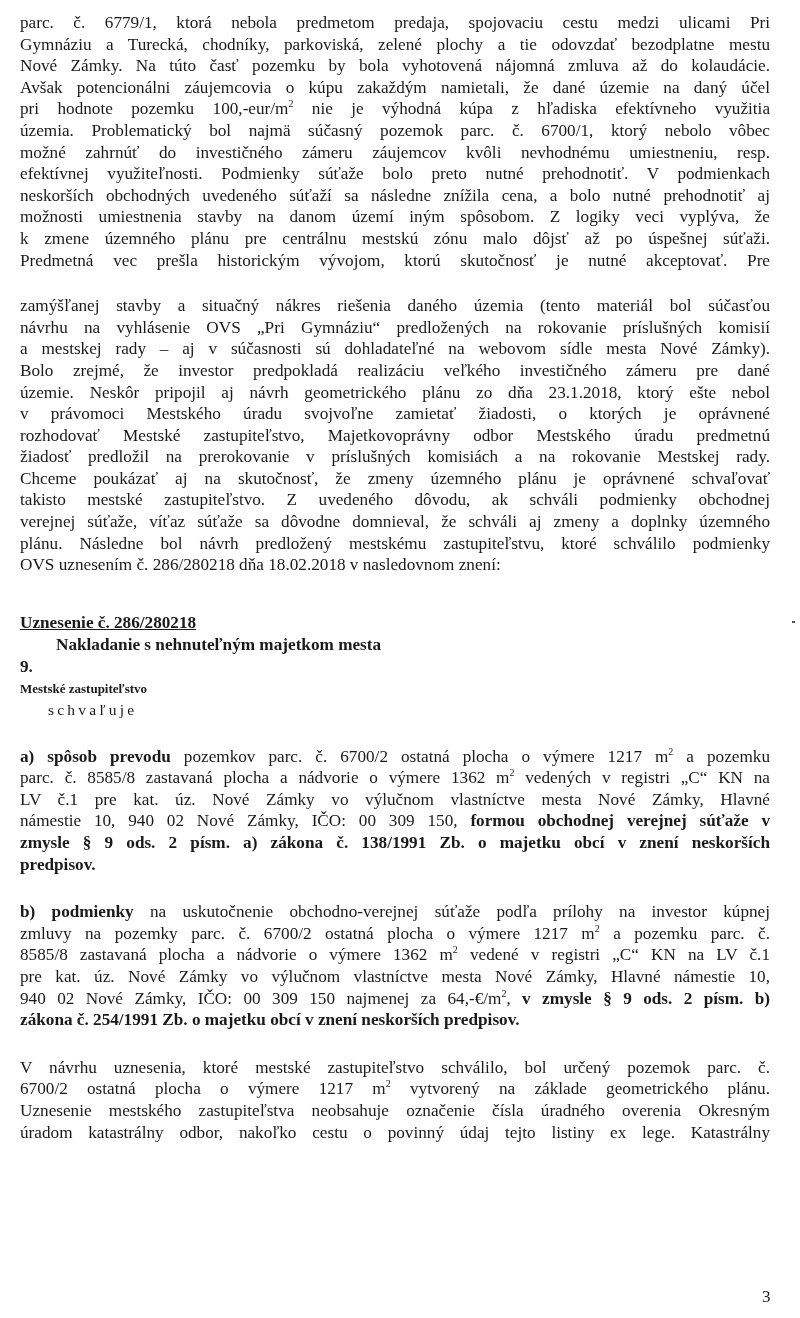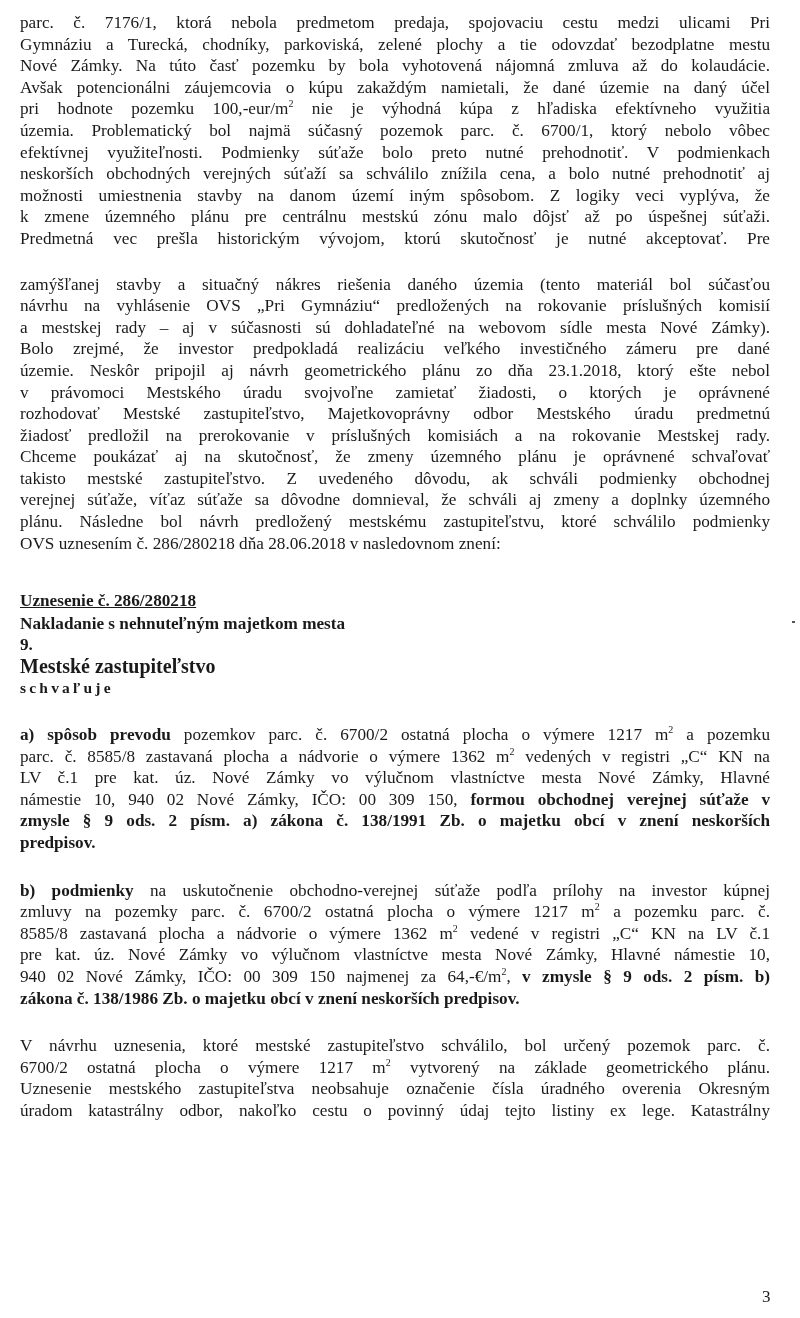--- a/index.html
+++ b/index.html
@@ -8,69 +8,70 @@
     position: absolute; left: 20px; top: 3px; width: 750px;
     font-family: "Liberation Serif", serif; font-size: 17.2px; line-height: 21.6px;
     color: #1a1a1a; text-align: justify;
   }
   .page p { margin: 0; }
   .line { display: block; text-align: justify; text-align-last: justify; white-space: nowrap; height: 21.6px; }
   .line.last { text-align-last: left; }
   .gap { height: 21.6px; }
   .heading-u { font-weight: bold; text-decoration: underline; display:block; height: 21.6px; }
   .heading-b { font-weight: bold; display:block; height: 21.6px; }
-  .heading-sm { font-weight: bold; font-size: 20px; display:block; height: 21px; }
-  .spaced { font-weight: bold; font-size: 15.5px; letter-spacing: 3.2px; display:block; height: 21px; }
+  .heading-sm { font-weight: bold; font-size: 13px; display:block; height: 21px; }
+  .spaced { font-weight: normal; font-size: 15.5px; letter-spacing: 3.2px; display:block; height: 21px; margin-left: 28px; }
   b { font-weight: bold; }
   sup { font-size: 10px; vertical-align: 7px; line-height: 0; }
   .page-number { position: absolute; left: 762px; top: 1287px; font-family: "Liberation Serif", serif; font-size: 17px; color: #1a1a1a; }
   .margin-mark { position: absolute; left: 792px; top: 621px; width: 3px; height: 2px; background: #555; }
 </style>
 </head>
 <body>
 
 <div class="page">
 
   <p style="margin-top:9px;">
-    <span class="line">parc. č. 7176/1, ktorá nebola predmetom predaja, spojovaciu cestu medzi ulicami Pri</span>
+    <span class="line">parc. č. 6779/1, ktorá nebola predmetom predaja, spojovaciu cestu medzi ulicami Pri</span>
     <span class="line">Gymnáziu a Turecká, chodníky, parkoviská, zelené plochy a tie odovzdať bezodplatne mestu</span>
     <span class="line">Nové Zámky.  Na túto časť pozemku by bola vyhotovená nájomná zmluva až do kolaudácie.</span>
     <span class="line">Avšak potencionálni záujemcovia o kúpu zakaždým namietali, že dané územie na daný účel</span>
     <span class="line"><span>pri hodnote pozemku 100,-eur/m</span><sup>2</sup><span> nie je výhodná kúpa z hľadiska efektívneho využitia</span></span>
     <span class="line">územia. Problematický bol najmä súčasný pozemok parc. č. 6700/1, ktorý nebolo vôbec</span>
+    <span class="line">možné zahrnúť do investičného zámeru záujemcov kvôli nevhodnému umiestneniu, resp.</span>
     <span class="line">efektívnej využiteľnosti. Podmienky súťaže bolo preto nutné prehodnotiť. V podmienkach</span>
-    <span class="line">neskorších obchodných verejných súťaží sa schválilo znížila cena, a bolo nutné prehodnotiť aj</span>
+    <span class="line">neskorších obchodných uvedeného súťaží sa následne znížila cena, a bolo nutné prehodnotiť aj</span>
     <span class="line">možnosti umiestnenia stavby na danom území iným spôsobom. Z logiky veci vyplýva, že</span>
     <span class="line">k zmene územného plánu pre centrálnu mestskú zónu malo dôjsť až po úspešnej súťaži.</span>
     <span class="line">Predmetná vec prešla historickým vývojom, ktorú skutočnosť je nutné akceptovať. Pre</span>
   </p>
 
   <div class="gap" style="height:24px;"></div>
 
   <p>
     <span class="line">zamýšľanej stavby a situačný nákres riešenia daného územia (tento materiál bol súčasťou</span>
     <span class="line">návrhu na vyhlásenie OVS „Pri Gymnáziu“ predložených na rokovanie príslušných komisií</span>
     <span class="line">a mestskej rady – aj v súčasnosti sú dohladateľné na webovom sídle mesta Nové Zámky).</span>
     <span class="line">Bolo zrejmé, že investor predpokladá realizáciu veľkého investičného zámeru pre dané</span>
     <span class="line">územie. Neskôr pripojil aj návrh geometrického plánu zo dňa 23.1.2018, ktorý ešte nebol</span>
     <span class="line">v právomoci Mestského úradu svojvoľne zamietať žiadosti, o ktorých je oprávnené</span>
     <span class="line">rozhodovať Mestské zastupiteľstvo, Majetkovoprávny odbor Mestského úradu predmetnú</span>
     <span class="line">žiadosť predložil na prerokovanie v príslušných komisiách a na rokovanie Mestskej rady.</span>
     <span class="line">Chceme poukázať aj na skutočnosť, že zmeny územného plánu je oprávnené schvaľovať</span>
     <span class="line">takisto mestské zastupiteľstvo. Z uvedeného dôvodu, ak schváli podmienky obchodnej</span>
     <span class="line">verejnej súťaže, víťaz súťaže sa dôvodne domnieval, že schváli aj zmeny a doplnky územného</span>
     <span class="line">plánu. Následne bol návrh predložený mestskému zastupiteľstvu, ktoré schválilo podmienky</span>
-    <span class="line last">OVS uznesením č. 286/280218 dňa 28.06.2018 v nasledovnom znení:</span>
+    <span class="line last">OVS uznesením č. 286/280218 dňa 18.02.2018 v nasledovnom znení:</span>
   </p>
 
   <div class="gap" style="height:36px;"></div>
 
   <div>
     <span class="heading-u">Uznesenie č. 286/280218</span>
-    <span class="heading-b" style="margin-top:1px;">Nakladanie s nehnuteľným majetkom mesta</span>
+    <span class="heading-b" style="margin-top:1px;margin-left:36px;">Nakladanie s nehnuteľným majetkom mesta</span>
     <span class="heading-b">9.</span>
     <span class="heading-sm">Mestské zastupiteľstvo</span>
     <span class="spaced">schvaľuje</span>
   </div>
 
   <div class="gap" style="height:26px;"></div>
 
   <p>
     <span class="line"><b>a) spôsob prevodu</b><span> pozemkov parc. č. 6700/2 ostatná plocha o výmere 1217 m</span><sup>2</sup><span> a pozemku</span></span>
     <span class="line"><span>parc. č. 8585/8 zastavaná plocha a nádvorie o výmere 1362 m</span><sup>2</sup><span> vedených v registri „C“ KN na</span></span>
@@ -81,21 +82,21 @@
   </p>
 
   <div class="gap" style="height:26px;"></div>
 
   <p>
     <span class="line"><b>b) podmienky</b><span> na uskutočnenie obchodno-verejnej súťaže podľa prílohy na investor kúpnej</span></span>
     <span class="line"><span>zmluvy na pozemky parc. č. 6700/2  ostatná plocha o výmere 1217 m</span><sup>2</sup><span> a pozemku parc. č.</span></span>
     <span class="line"><span>8585/8 zastavaná plocha a nádvorie o výmere 1362 m</span><sup>2</sup><span> vedené v registri „C“ KN na LV č.1</span></span>
     <span class="line">pre kat. úz. Nové Zámky  vo výlučnom vlastníctve mesta Nové Zámky, Hlavné námestie 10,</span>
     <span class="line"><span>940 02 Nové Zámky, IČO: 00 309 150 najmenej za 64,-€/m</span><sup>2</sup><span>, </span><b>v zmysle § 9 ods. 2 písm. b)</b></span>
-    <span class="line last"><b>zákona č. 138/1986 Zb. o majetku obcí v znení neskorších predpisov.</b></span>
+    <span class="line last"><b>zákona č. 254/1991 Zb. o majetku obcí v znení neskorších predpisov.</b></span>
   </p>
 
   <div class="gap" style="height:26px;"></div>
 
   <p>
     <span class="line">V návrhu uznesenia, ktoré mestské zastupiteľstvo schválilo, bol určený pozemok parc. č.</span>
     <span class="line"><span>6700/2 ostatná plocha o výmere 1217 m</span><sup>2</sup><span> vytvorený na základe geometrického plánu.</span></span>
     <span class="line">Uznesenie mestského zastupiteľstva neobsahuje označenie čísla úradného overenia Okresným</span>
     <span class="line">úradom katastrálny odbor, nakoľko cestu o povinný údaj tejto listiny ex lege. Katastrálny</span>
   </p>

